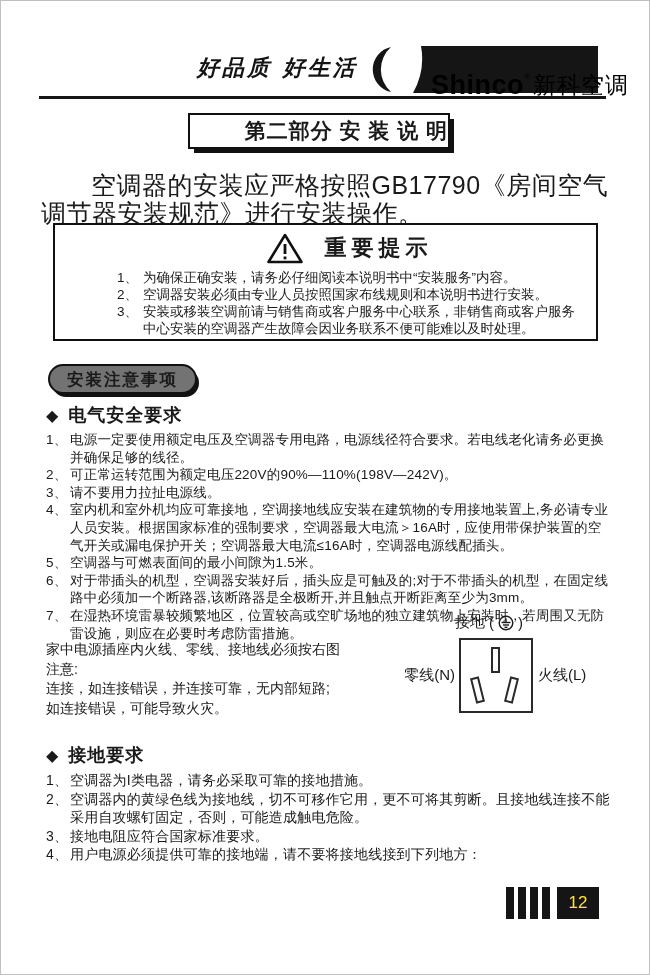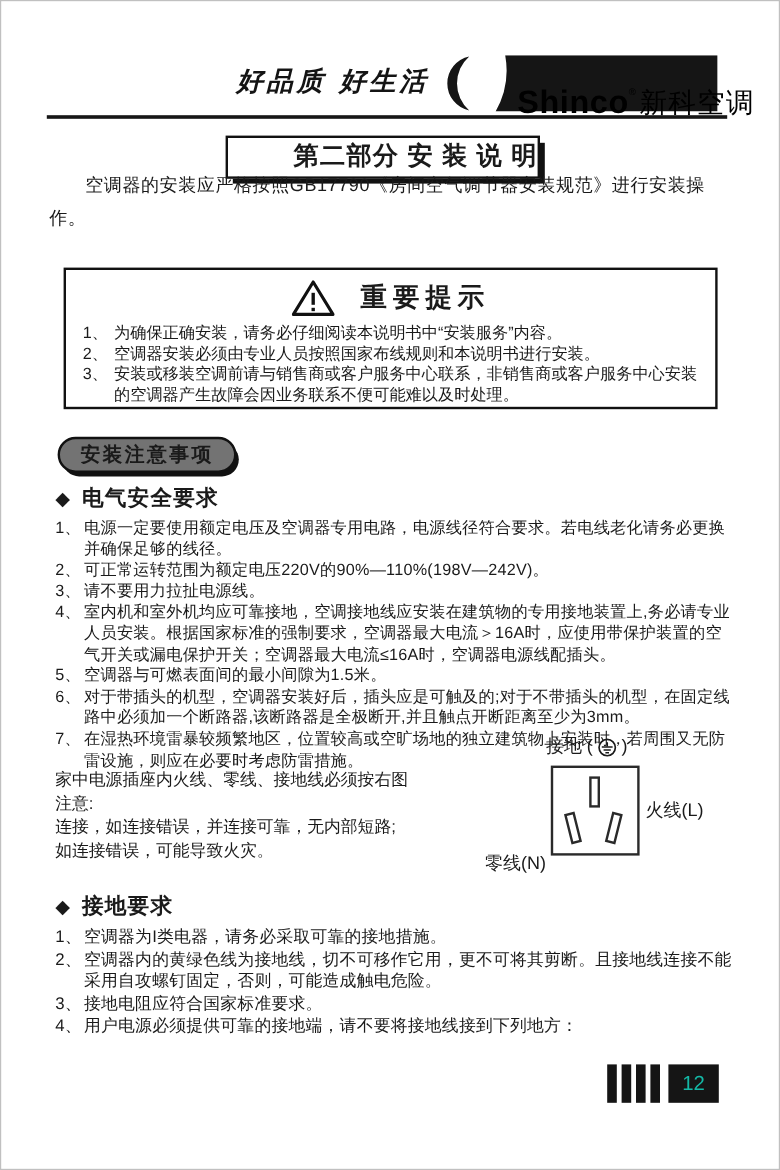--- a/index.html
+++ b/index.html
@@ -28,27 +28,27 @@
   .hrule { position:absolute; left:38px; top:95px; width:567px; height:3px; background:#161616; }
   
   .titlebox {
     position:absolute; left:187px; top:112px; width:262px; height:36px;
     border:2px solid #111; background:#fff;
     box-shadow:5px 5px 0 -1px #111;
     text-align:right; line-height:32px; font-size:21px; font-weight:bold; letter-spacing:1px;
   }
   
   .intro {
-    position:absolute; left:40px; top:140px; width:574px;
-    font-size:15px; line-height:28px; text-indent:2em; letter-spacing:0.5px;
+    position:absolute; left:40px; top:170px; width:574px;
+    font-size:25px; line-height:28px; text-indent:2em; letter-spacing:0.5px;
   }
   
   .notice {
     position:absolute; left:52px; top:222px; width:545px; height:118px;
-    border:2px solid #111; background:#fff;
+    border:2px solid #111; background:#fff;padding-left:48px;
   }
   .notice-head {
     display:flex; justify-content:center; align-items:center; gap:22px;
     margin-top:5px; height:36px;
   }
   .notice-title { font-size:22px; font-weight:bold; letter-spacing:5px; }
   .notice-items { padding:3px 10px 0 14px; font-size:13.5px; line-height:17px; }
   
   .li { display:flex; }
   .li .num { flex:0 0 24px; }
@@ -71,27 +71,27 @@
   .note { position:absolute; left:45px; top:639px; width:362px; font-size:14px; line-height:19.5px; }
   .plug-ground-label {
     position:absolute; left:442px; top:612px; width:92px; text-align:center;
     font-size:15px; display:flex; align-items:center; justify-content:center; gap:4px;
   }
   .plug-box { position:absolute; left:458px; top:637px; width:74px; height:75px; border:2px solid #2a2a2a; background:#fff; }
   .slot { position:absolute; width:9px; height:26px; border:2px solid #2a2a2a; background:#fff; }
   .slot-top { left:30px; top:7px; }
   .slot-left { left:12px; top:37px; transform:rotate(-14deg); }
   .slot-right { left:46px; top:37px; transform:rotate(14deg); }
-  .plug-neutral { position:absolute; left:382px; top:665px; width:72px; text-align:right; font-size:15px;margin-top:44px; }
+  .plug-neutral { position:absolute; left:382px; top:665px; width:72px; text-align:right; font-size:15px; }
   .plug-live { position:absolute; left:537px; top:665px; width:72px; font-size:15px; }
   
   .footer { position:absolute; left:505px; top:886px; height:32px; display:flex; align-items:stretch; }
   .fbar { width:8px; background:#151515; margin-right:4px; }
   .fpage {
-    width:42px; margin-left:3px; background:#151515; color:#14b8a6;
+    width:42px; margin-left:3px; background:#151515; color:#fde047;
     display:flex; align-items:center; justify-content:center; font-size:17px;
   }
   svg { display:block; }
 </style>
 </head>
 <body>
 
 <div class="page">
 
   <div class="slogan">好品质 好生活</div>

